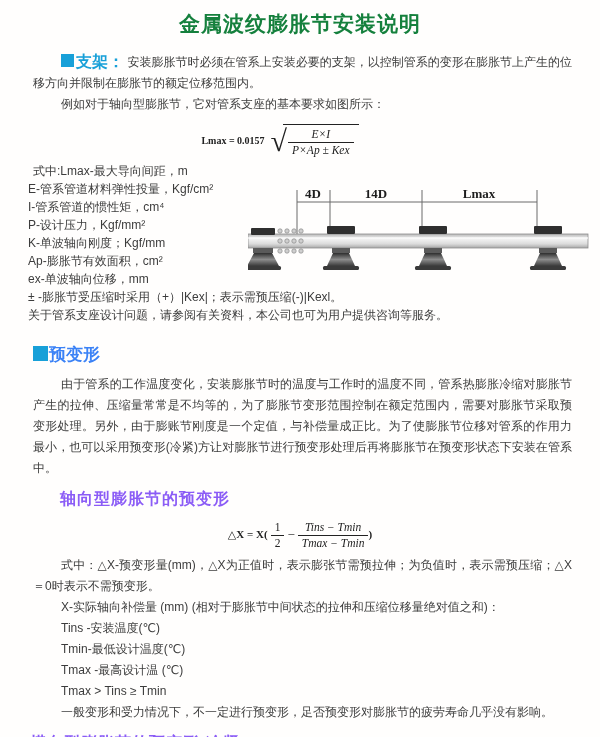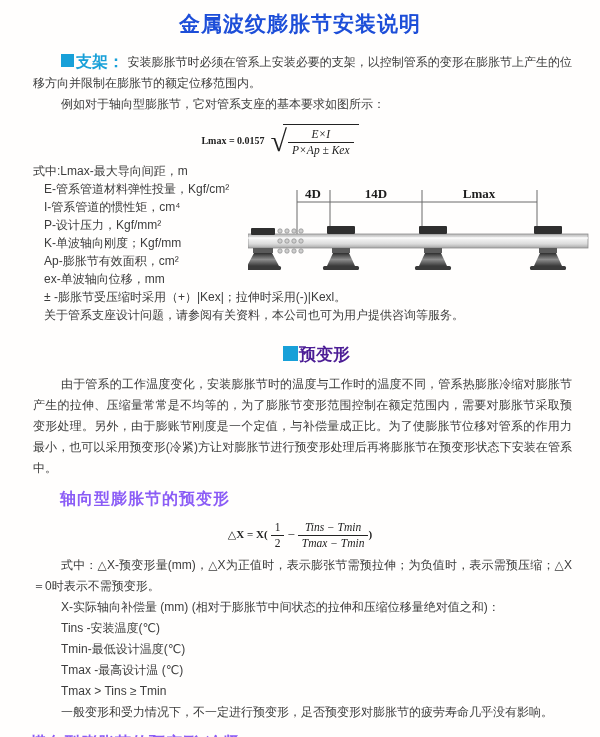--- a/index.html
+++ b/index.html
@@ -3,21 +3,21 @@
 <meta charset="utf-8">
 <style>
   html,body{margin:0;padding:0;}
   body{
     width:600px;height:737px;overflow:hidden;background:#fffefd;
     font-family:"Liberation Sans","DejaVu Sans",sans-serif;
     color:#3c3c3c;font-size:12px;
   }
   .page{position:relative;width:600px;height:737px;}
   .doc-title{
-    text-align:center;font-size:21px;font-weight:bold;color:#1d4ed8;
+    text-align:center;font-size:21px;font-weight:bold;color:#15803d;
     margin:10px 0 0 0;letter-spacing:1px;
   }
   .para{
     margin:0 28px 0 33px;line-height:21px;text-align:justify;
     text-indent:28px;
   }
   .support-para{margin-top:13px;}
   .inline-heading{
     font-size:16px;font-weight:bold;color:#18a0d8;vertical-align:-1px;
   }
@@ -45,26 +45,26 @@
     font-size:11.5px;font-style:italic;line-height:1.3;vertical-align:middle;
   }
   .frac .num{border-bottom:1px solid #222;padding:0 4px;}
   .frac .den{padding:0 4px;}
   .frac.upright{font-style:normal;}
   .f2{margin:10px 0 4px 0;}
   .f2 .f-lhs,.f3 .f-lhs{font-size:11px;}
   .op{font-size:13px;margin:0 3px;vertical-align:middle;}
   
   .defs-wrap{position:relative;margin-top:4px;min-height:168px;}
-  .def-line{line-height:18px;padding-left:44px;white-space:nowrap;}
+  .def-line{line-height:18px;padding-left:28px;white-space:nowrap;}
   .def-line.first{padding-left:33px;}
   .diagram{position:absolute;left:248px;top:24px;}
   
   .section-heading{
-    margin:13px 0 2px 33px;font-size:17px;font-weight:bold;color:#4c1d95;text-align:center;
+    margin:13px 0 2px 33px;font-size:17px;font-weight:bold;color:#3b82f6;
   }
   .section-heading .sq{width:15px;height:15px;vertical-align:-1px;margin-right:1px;}
   .sub-heading{
     margin:10px 0 2px 60px;font-size:16px;font-weight:bold;color:#8b5cf6;
     letter-spacing:1px;
   }
   .sub-heading.flush{margin-left:30px;}
   .notes .para{margin-bottom:0;}
   .pre-para{margin-top:8px;}
 </style>
@@ -89,21 +89,21 @@
   </div>
 
   <div class="defs-wrap">
     <div class="def-line first">式中:Lmax-最大导向间距，m</div>
     <div class="def-line">E-管系管道材料弹性投量，Kgf/cm²</div>
     <div class="def-line">I-管系管道的惯性矩，cm⁴</div>
     <div class="def-line">P-设计压力，Kgf/mm²</div>
     <div class="def-line">K-单波轴向刚度；Kgf/mm</div>
     <div class="def-line">Ap-膨胀节有效面积，cm²</div>
     <div class="def-line">ex-单波轴向位移，mm</div>
-    <div class="def-line">± -膨胀节受压缩时采用（+）|Kex|；拉伸时采用(-)|Kexl。</div>
+    <div class="def-line">± -膨胀节受压缩时采用（+）|Kex|；表示需预压缩(-)|Kexl。</div>
     <div class="def-line">关于管系支座设计问题，请参阅有关资料，本公司也可为用户提供咨询等服务。</div>
 
     <svg class="diagram" width="347" height="92" viewBox="0 0 347 92">
       <defs>
         <linearGradient id="pipeGrad" x1="0" y1="0" x2="0" y2="1">
           <stop offset="0" stop-color="#b9b9b9"></stop>
           <stop offset="0.35" stop-color="#f3f3f3"></stop>
           <stop offset="0.7" stop-color="#dcdcdc"></stop>
           <stop offset="1" stop-color="#a8a8a8"></stop>
         </linearGradient>

